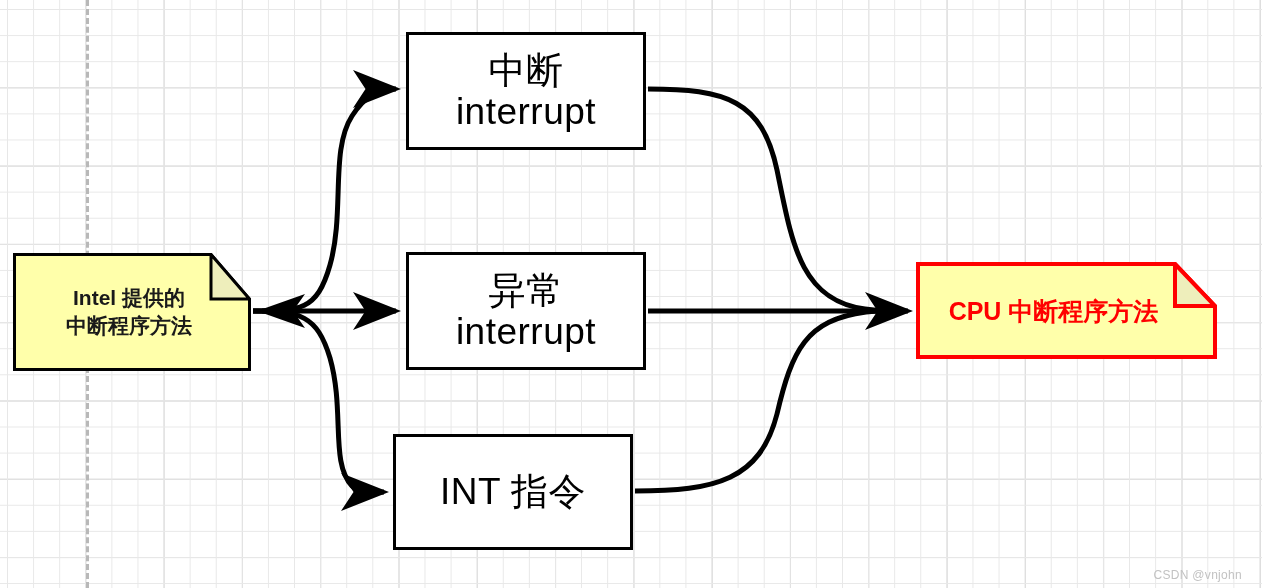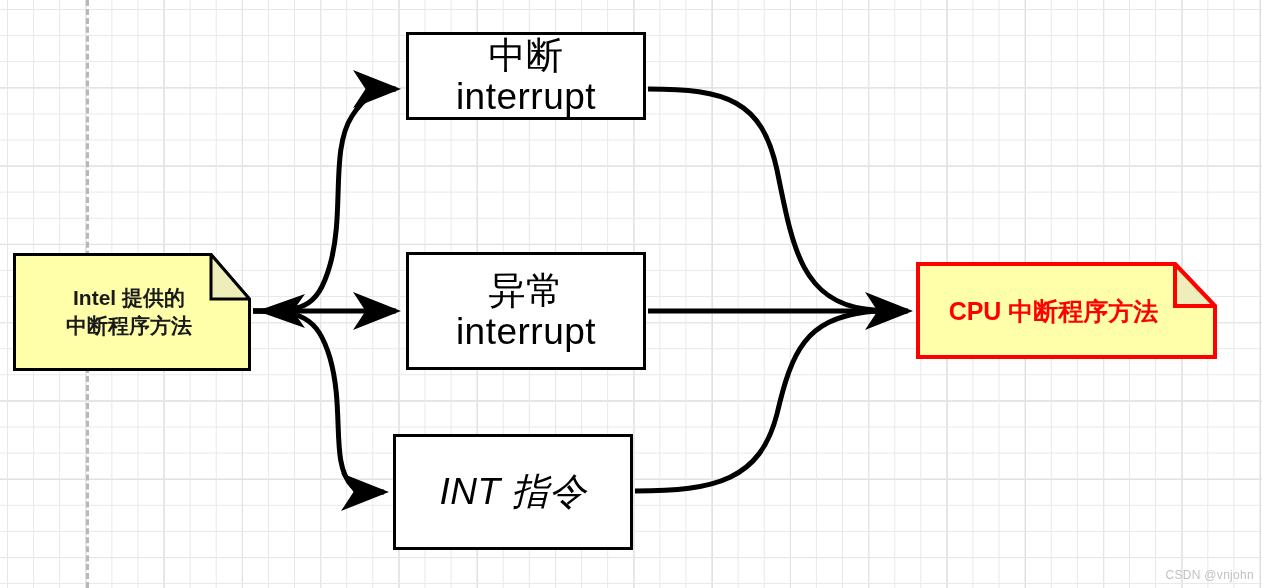--- a/index.html
+++ b/index.html
@@ -58,25 +58,25 @@
   .plain-box {
     background: #ffffff;
     border: 3px solid #000000;
     color: #000000;
   }
   .box-text {
     line-height: 1.12;
     font-weight: 400;
     letter-spacing: 0.5px;
   }
-  #box-interrupt { left: 406px; top: 32px; width: 240px; height: 88px; }
+  #box-interrupt { left: 406px; top: 32px; width: 240px; height: 118px; }
   #box-interrupt .box-text { font-size: 37px; }
   #box-exception { left: 406px; top: 252px; width: 240px; height: 118px; }
   #box-exception .box-text { font-size: 37px; }
-  #box-int { left: 393px; top: 434px; width: 240px; height: 116px; font-style: italic; }
+  #box-int { left: 393px; top: 434px; width: 240px; height: 116px; }
   #box-int .box-text { font-size: 37px; }
 
   .note-wrap {
     position: absolute;
   }
   .note-wrap svg { display: block; }
   .note-label {
     position: absolute;
     left: 0;
     top: 0;
@@ -101,21 +101,21 @@
   #note-cpu .note-label {
     font-size: 25px;
     font-weight: bold;
     color: #ff0000;
     line-height: 1.2;
     padding-right: 26px;
     box-sizing: border-box;
   }
   #watermark {
     position: absolute;
-    right: 8px;
+    right: 20px;
     bottom: 6px;
     font-size: 12px;
     color: #c2c2c2;
     letter-spacing: 0.3px;
     white-space: nowrap;
   }
 </style>
 </head>
 <body>
 

